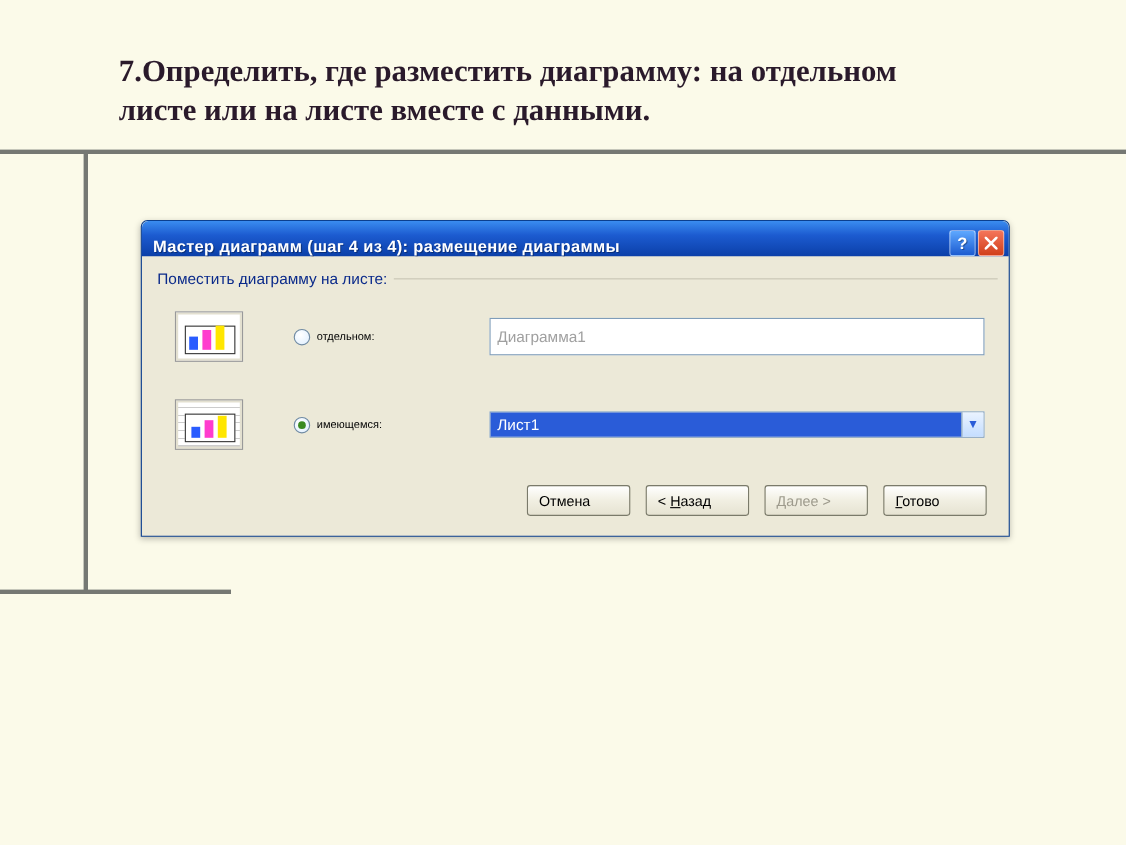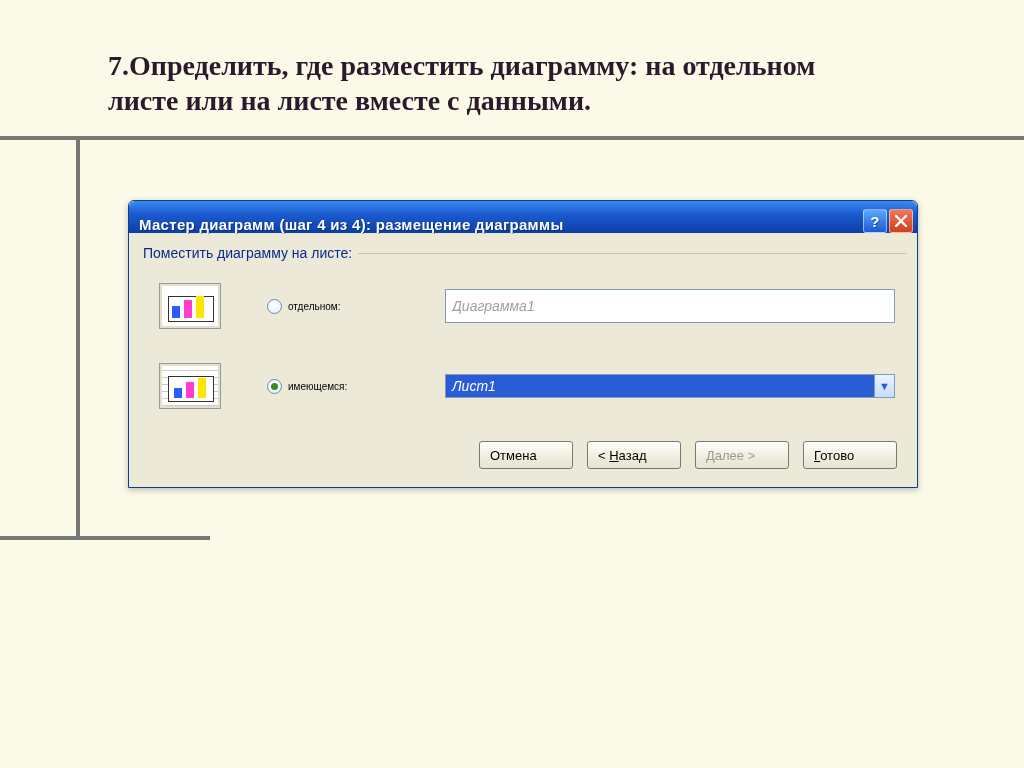--- a/index.html
+++ b/index.html
@@ -162,37 +162,35 @@
   }
 
   .textfield {
     height:24px;
     border:1px solid #7f9db9;
     background:#fff;
     padding:16px 6px;
     font-size:14px;
     width:100%;
     color:#a0a0a0;
-    font-style:italic;
   }
   .combo-wrap {
     display:flex;
     height:24px;
     border:1px solid #7f9db9;
     background:#fff;
   }
   .combo-sel {
     flex:1;
     background:#2a5cd8;
     color:#fff;
     padding:2px 6px;
     font-size:14px;
     display:flex;
     align-items:center;
-    font-style:italic;
   }
   .combo-btn {
     width:20px;
     background: linear-gradient(to bottom,#eaf3ff,#c4ddff);
     border-left:1px solid #7f9db9;
     display:flex; align-items:center; justify-content:center;
     color:#2a5cd8;
     font-size:11px;
   }
 

